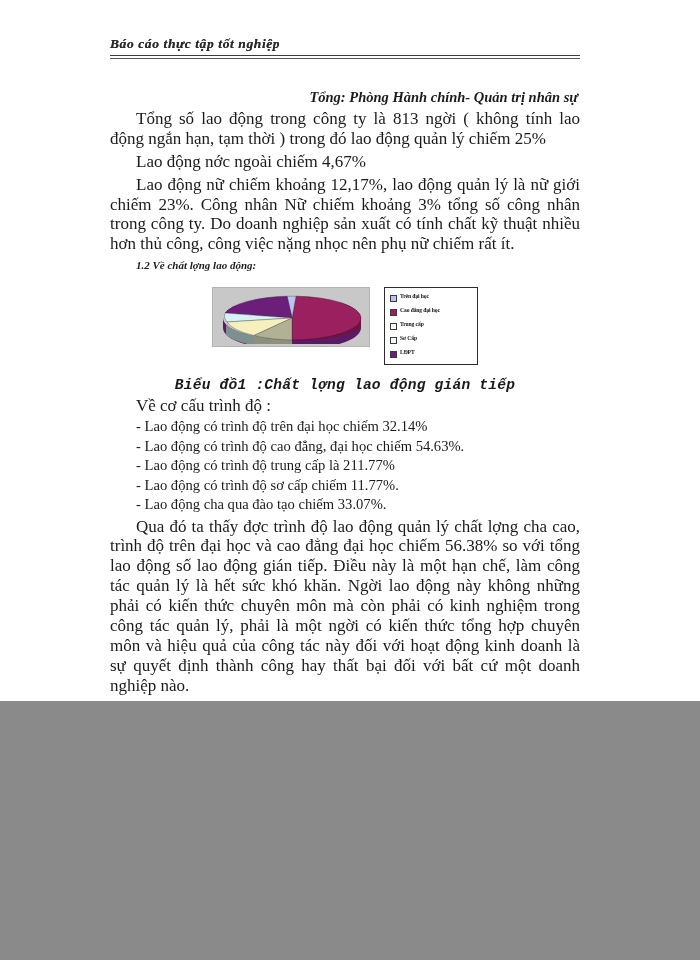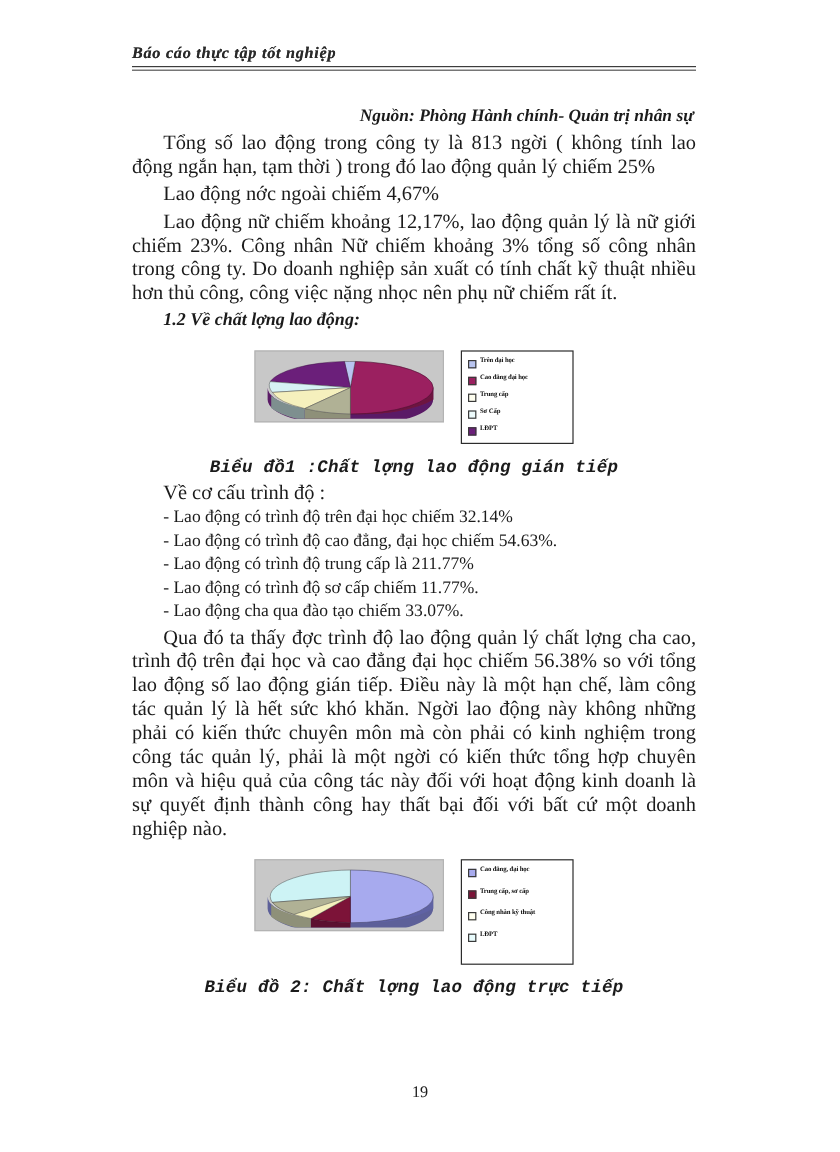--- a/index.html
+++ b/index.html
@@ -3,21 +3,21 @@
 <meta charset="utf-8">
 <style>
   html, body {
     margin: 0;
     padding: 0;
     background: #8a8a8a;
   }
   .page {
     position: relative;
     width: 700px;
-    height: 960px;
+    height: 701px;
     background: #ffffff;
     overflow: hidden;
     font-family: "Liberation Serif", "DejaVu Serif", serif;
     color: #1b1b1b;
     box-sizing: border-box;
   }
   .page-inner {
     position: absolute;
     left: 110px;
     top: 36px;
@@ -58,21 +58,21 @@
     text-align: justify;
     text-indent: 26px;
   }
   p.para.block {
     text-align: justify;
   }
   .heading {
     margin: 5px 0 0 0;
     font-style: italic;
     font-weight: bold;
-    font-size: 15px;
+    font-size: 11px;
     text-indent: 26px;
   }
   .bullet {
     margin: 2px 0 0 0;
     font-size: 14.6px;
     text-indent: 26px;
     line-height: 1.2;
   }
   .caption {
     margin: 12px 0 0 0;
@@ -150,21 +150,21 @@
 </head>
 <body>
 
 <div class="page">
 
   <div class="page-inner">
 
     <div class="doc-header">Báo cáo thực tập tốt nghiệp</div>
     <div class="header-rule"></div>
 
-    <div class="source-line">Nguồn: Phòng Hành chính- Quản trị  nhân sự</div>
+    <div class="source-line">Tổng: Phòng Hành chính- Quản trị  nhân sự</div>
 
     <p class="para">Tổng số lao động trong công ty  là 813 ngời    ( không tính lao động ngắn hạn, tạm thời ) trong đó lao động quản lý chiếm 25%</p>
     <p class="para">Lao động nớc    ngoài chiếm 4,67%</p>
     <p class="para">Lao động nữ chiếm khoảng 12,17%, lao động quản lý là nữ giới chiếm 23%. Công nhân Nữ chiếm khoảng 3%  tổng số công nhân trong công ty. Do doanh nghiệp sản xuất có tính chất kỹ thuật nhiều hơn thủ công, công việc nặng nhọc nên phụ nữ chiếm rất ít.</p>
 
     <p class="heading">1.2 Về chất lợng   lao động:</p>
 
     <div class="figure fig1">
       <div class="plot-area">
         <svg class="pie-svg" width="142" height="52" viewBox="0 0 142 52">

